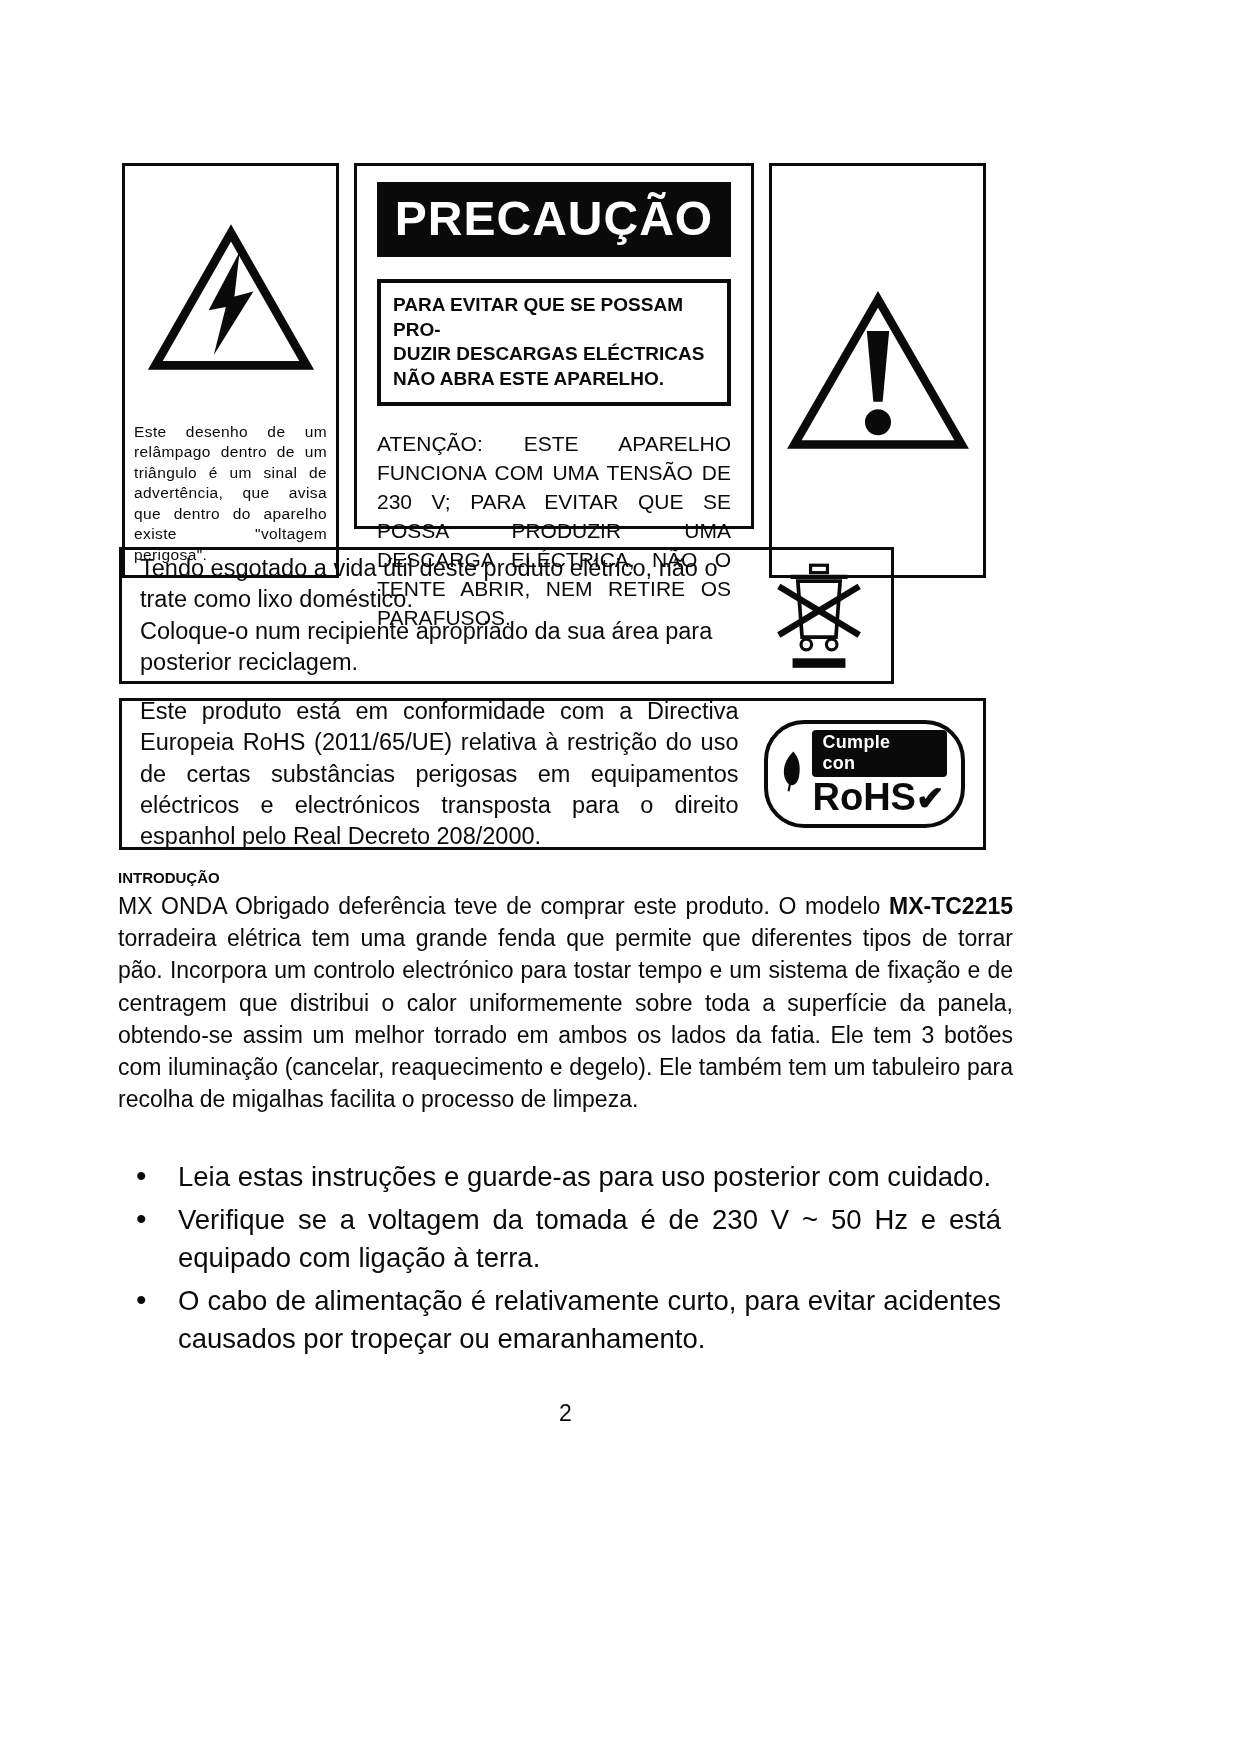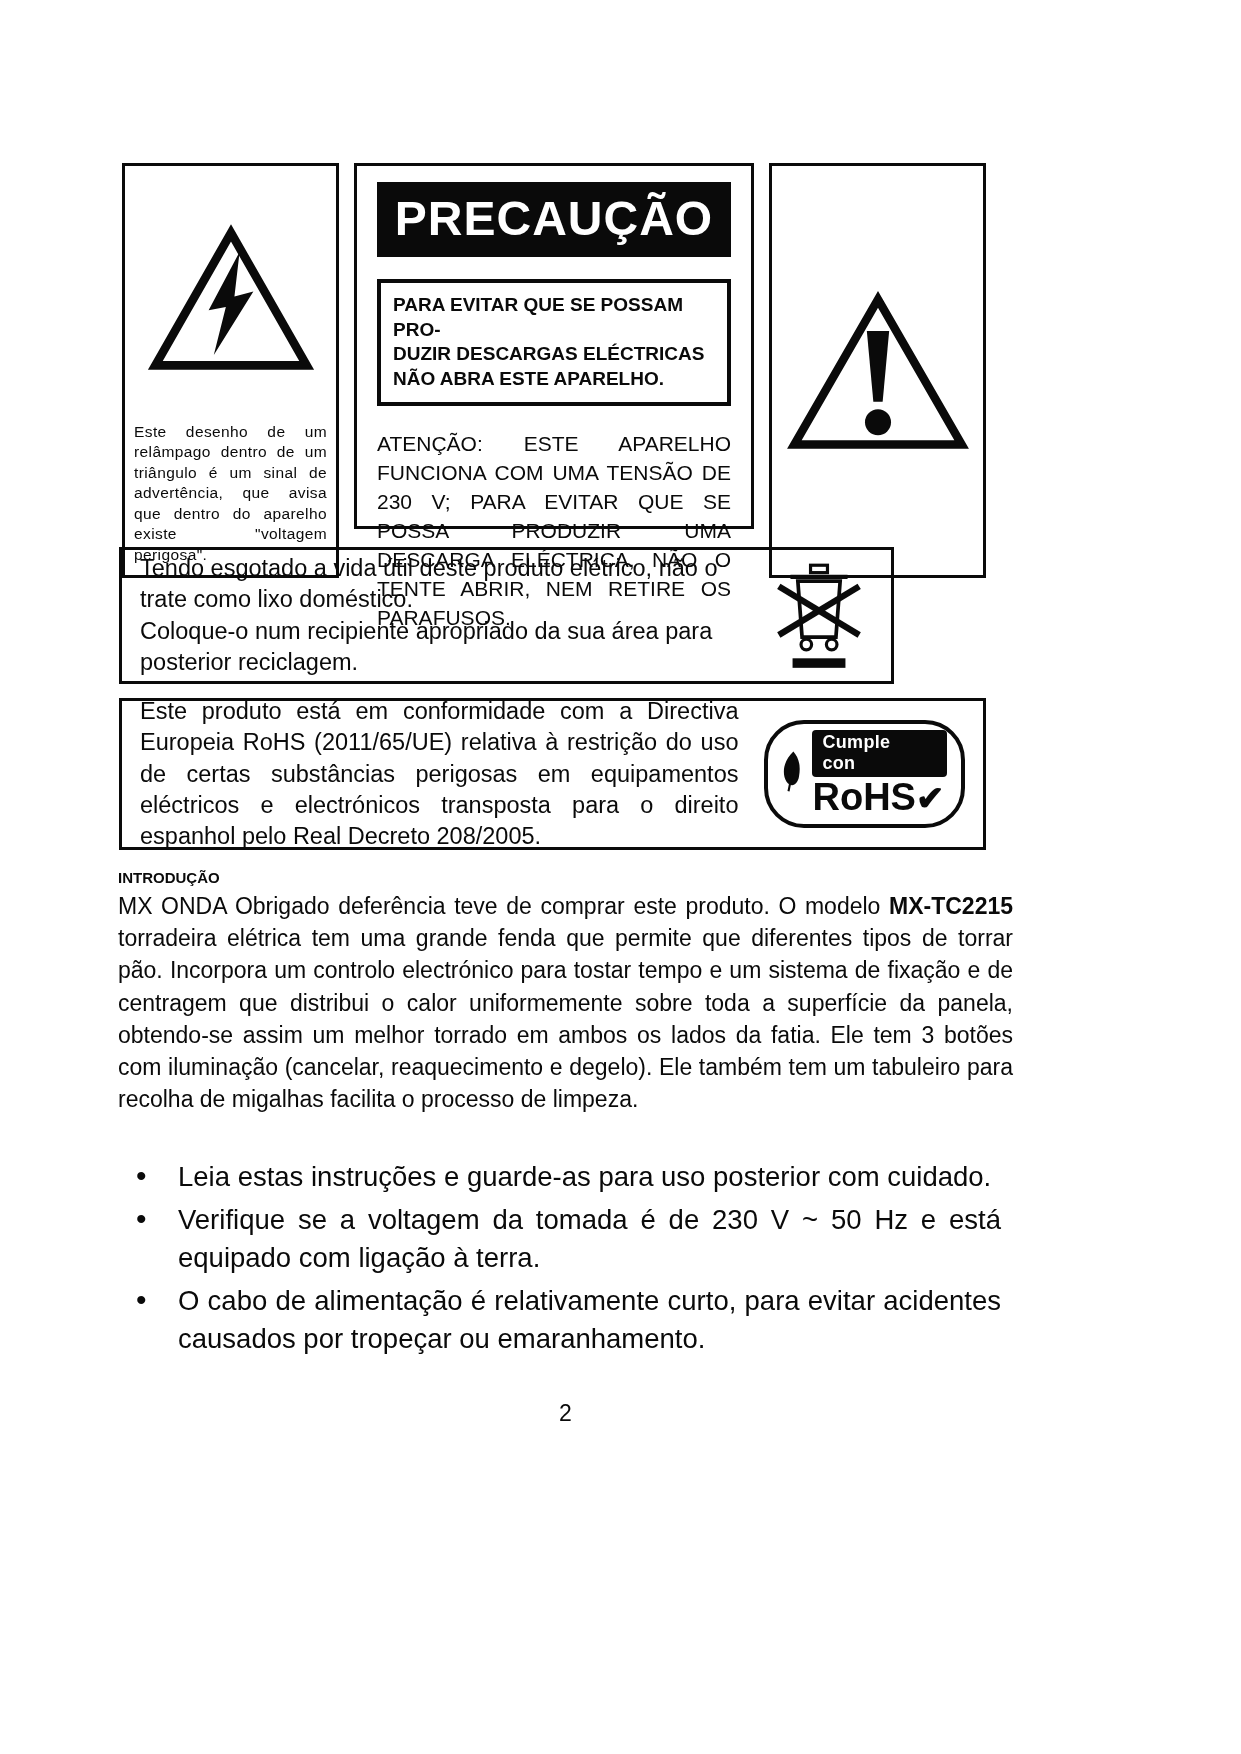--- a/index.html
+++ b/index.html
@@ -178,21 +178,21 @@
         <circle cx="34" cy="79" r="5" fill="none" stroke="#0a0a0a" stroke-width="3"></circle>
         <circle cx="58" cy="79" r="5" fill="none" stroke="#0a0a0a" stroke-width="3"></circle>
         <line x1="8" y1="24" x2="84" y2="70" stroke="#0a0a0a" stroke-width="6"></line>
         <line x1="84" y1="24" x2="8" y2="70" stroke="#0a0a0a" stroke-width="6"></line>
         <rect x="21" y="92" width="50" height="9" fill="#0a0a0a"></rect>
       </svg>
     </div>
   </div>
 
   <div class="rohs-box">
-    <div class="rohs-text">Este produto está em conformidade com a Directiva Europeia RoHS (2011/65/UE) relativa à restrição do uso de certas substâncias perigosas em equipamentos eléctricos e electrónicos transposta para o direito espanhol pelo Real Decreto 208/2005.</div>
+    <div class="rohs-text">Este produto está em conformidade com a Directiva Europeia RoHS (2011/65/UE) relativa à restrição do uso de certas substâncias perigosas em equipamentos eléctricos e electrónicos transposta para o direito espanhol pelo Real Decreto 208/2000.</div>
     <div class="rohs-logo">
       <span>
         <svg viewBox="0 0 40 62" width="28" height="44" aria-hidden="true">
           <path d="M22 3 C8 16 5 34 12 46 C19 56 28 51 30 39 C33 22 29 11 22 3 Z" fill="#0a0a0a"></path>
           <path d="M15 60 C18 46 21 30 24 16" fill="none" stroke="#0a0a0a" stroke-width="3"></path>
         </svg>
       </span>
       <div class="rohs-logo-textcol">
         <span class="cumple-badge">Cumple con</span>
         <span class="rohs-name"><span>RoHS</span><span class="rohs-check">✔</span></span>

